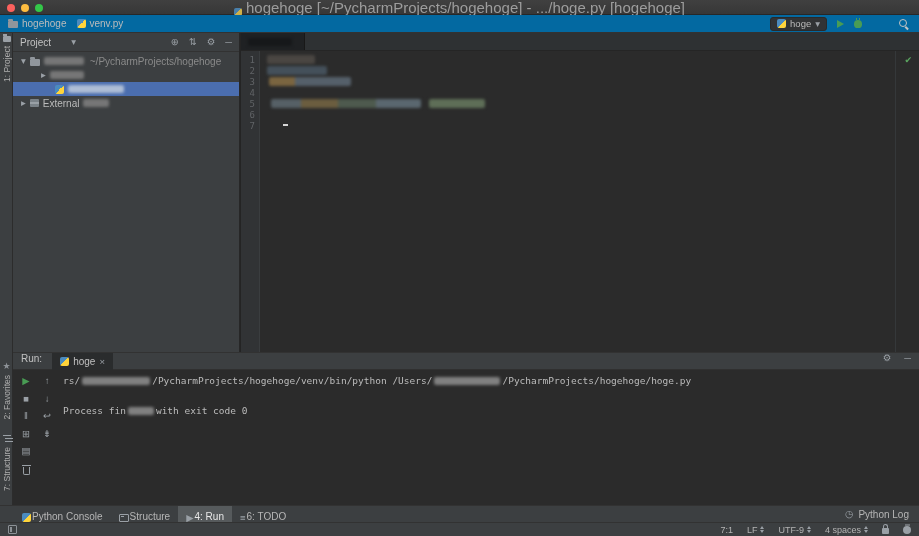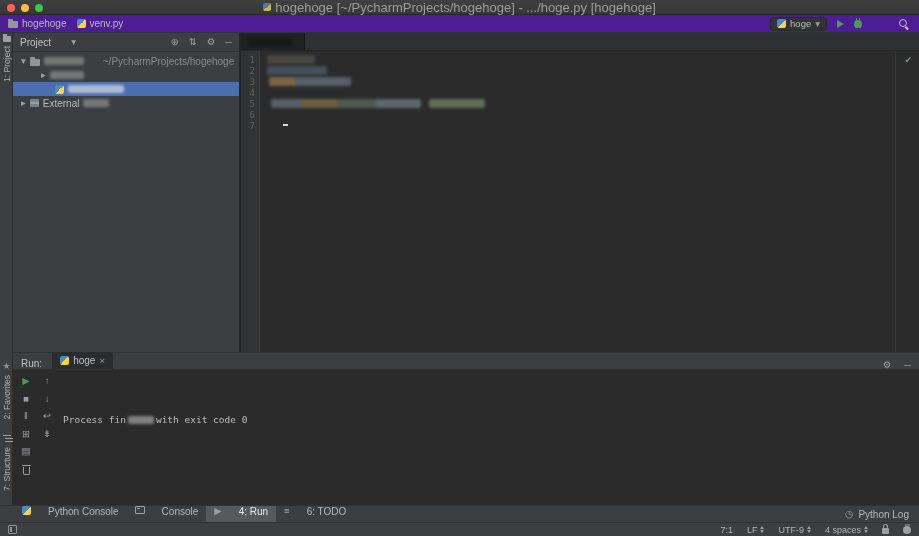--- a/index.html
+++ b/index.html
@@ -5,25 +5,25 @@
 *{margin:0;padding:0;box-sizing:border-box}
 html,body{width:919px;height:536px;overflow:hidden}
 body{background:#2b2b2b;font-family:"Liberation Sans",sans-serif;color:#bbb;position:relative}
 .screen{position:absolute;left:0;top:0;width:919px;height:536px}
 
 
 .titlebar{position:absolute;left:0;top:0;width:100%;height:15px;background:linear-gradient(#404040,#373737);border-bottom:1px solid #272727;display:flex;align-items:center;justify-content:center}
 .lights{position:absolute;left:7px;top:4px;display:flex;gap:6px}
 .light{width:8px;height:8px;border-radius:50%}
 .l-close{background:#fc615d}.l-min{background:#fdbc40}.l-zoom{background:#34c749}
-.title-text{font-size:13px;color:#9d9d9d;display:flex;align-items:center;gap:4px;white-space:nowrap}
+.title-text{font-size:15px;color:#9d9d9d;display:flex;align-items:flex-end;gap:4px;white-space:nowrap}
 .doc-icon{width:8px;height:8px;background:linear-gradient(135deg,#4b8bbe 50%,#e8c64f 50%);border-radius:2px;opacity:.85}
 
 
-.navbar{position:absolute;left:0;top:15px;width:100%;height:18px;background:#4c1d95;border-bottom:1px solid #323232;display:flex;align-items:center;padding:0 8px;font-size:10px}
+.navbar{position:absolute;left:0;top:15px;width:100%;height:18px;background:#0369a1;border-bottom:1px solid #323232;display:flex;align-items:center;padding:0 8px;font-size:10px}
 .crumbs{display:flex;align-items:center;gap:10px}
 .crumb{display:flex;align-items:center;gap:4px;color:#bbb;cursor:default}
 .navbar-right{margin-left:auto;display:flex;align-items:center;gap:10px;padding-right:2px}
 .runconfig{display:flex;align-items:center;gap:4px;background:#313335;border:1px solid #2a2a2a;border-radius:3px;padding:0 6px;height:14px;font-size:9.5px}
 .play-icon{width:0;height:0;border-left:7px solid #499c54;border-top:4px solid transparent;border-bottom:4px solid transparent}
 .bug-icon{width:8px;height:8px;background:#499c54;border-radius:50% 50% 45% 45%;position:relative}
 .bug-icon::before{content:"";position:absolute;left:2px;top:-2px;width:1px;height:2px;background:#499c54;box-shadow:3px 0 0 #499c54}
 .search-icon{width:11px;height:11px;position:relative;margin-left:26px}
 .search-icon::before{content:"";position:absolute;left:1px;top:1px;width:6px;height:6px;border:1px solid #c3c3c3;border-radius:50%}
 .search-icon::after{content:"";position:absolute;left:8px;top:8px;width:4px;height:2px;background:#c3c3c3;transform:rotate(45deg);transform-origin:0 0}
@@ -62,48 +62,48 @@
 .mini-folder::before{content:"";position:absolute;left:0;top:-2px;width:4px;height:2px;background:#9aa0a6}
 
 
 .project-panel{position:absolute;left:13px;top:33px;width:227px;height:319px;background:#3c3f41;border-right:1px solid #272727}
 .panel-header{height:19px;border-bottom:1px solid #323232;display:flex;align-items:center;gap:20px;padding:0 7px;font-size:10px;color:#c2c2c2}
 .hdr-icons{margin-left:auto;display:flex;gap:10px;align-items:center}
 .tree{position:absolute;top:21px;left:0;right:0;font-size:10px}
 .tree-row{height:14px;display:flex;align-items:center;gap:4px;padding-left:8px;white-space:nowrap}
 .tree-row.sel{background:#4b6eaf;color:#fff}
 .ind1{padding-left:28px}.ind2{padding-left:42px}
-.tree-path{color:#8a8a8a;margin-left:15px}
+.tree-path{color:#8a8a8a;margin-left:2px}
 
 
 .editor{position:absolute;left:240px;top:33px;width:679px;height:319px;background:#2b2b2b;border-left:1px solid #242424}
 .tabstrip{height:18px;background:#2e3133;border-bottom:1px solid #252525;display:flex}
 .edtab{width:64px;background:#1f2123;display:flex;align-items:center;padding-left:7px;border-right:1px solid #181818}
 .gutter{position:absolute;left:0;top:18px;bottom:0;width:19px;background:#313335;border-right:1px solid #3a3d3f;font-family:"DejaVu Sans Mono",monospace;font-size:9px;color:#606366;text-align:right;padding:4px 4px 0 0;line-height:11px}
 .code{position:absolute;left:20px;top:18px;right:25px;bottom:0}
 .cl{position:absolute;height:9px;border-radius:2px;filter:blur(1.5px)}
 .caret{position:absolute;width:5px;height:2px;background:#d6d6d6}
 .right-rail{position:absolute;right:0;top:18px;bottom:0;width:24px;border-left:1px solid #35383a}
 .check{position:absolute;right:7px;top:4px;color:#5aa45f;font-size:9px}
 
 
 .run-panel{position:absolute;left:13px;top:352px;width:906px;height:153px;background:#2b2b2b;border-top:1px solid #323232}
-.run-header{height:17px;background:#3c3f41;display:flex;align-items:flex-end;padding:0 8px;font-size:10px;color:#c0c0c0;border-bottom:1px solid #303030}
+.run-header{height:17px;background:#3c3f41;display:flex;align-items:flex-start;padding:0 8px;font-size:10px;color:#c0c0c0;border-bottom:1px solid #303030}
 .run-tab{display:flex;align-items:center;gap:4px;background:#2a2c2d;height:17px;padding:0 8px;margin-left:10px}
 .run-hdr-icons{margin-left:auto;display:flex;gap:13px;align-items:center}
 .run-body{position:absolute;top:17px;left:0;right:0;bottom:0}
 .rtb{position:absolute;top:6px;display:flex;flex-direction:column;gap:8px;align-items:center}
 .rtb1{left:5px;width:16px}.rtb2{left:26px;width:16px}
 .console{position:absolute;left:50px;top:0;right:0;bottom:0;font-family:"DejaVu Sans Mono",monospace;font-size:9.5px;color:#bcbcbc}
 .cline{position:absolute;left:0;white-space:nowrap;display:flex;align-items:center;gap:2px}
 .console .redact{background:#8a8a8a;height:8px}
 
 
 .toolbar-bottom{position:absolute;left:0;top:505px;width:100%;height:17px;background:#3c3f41;border-top:1px solid #323232;display:flex;align-items:center;font-size:10px;color:#b6b6b6;padding-left:14px}
-.tb-item{display:flex;align-items:flex-start;gap:17px;padding:0 8px;height:100%}
+.tb-item{display:flex;align-items:flex-end;gap:1px;padding:0 8px;height:100%}
 .tb-item.active{background:#565a5c;color:#e8e8e8}
 .tb-right{margin-left:auto;display:flex;align-items:center;gap:5px;padding-right:10px}
 
 
 .statusbar{position:absolute;left:0;top:522px;width:100%;height:14px;background:#3c3f41;border-top:1px solid #323232;display:flex;align-items:center;font-size:9px;color:#b4b4b4;padding:0 8px}
 .sb-right{margin-left:auto;display:flex;align-items:center;gap:14px}
 .sb-item{display:flex;align-items:center;gap:3px}
 .updown{display:flex;flex-direction:column;gap:1px}
 .updown i{display:block;width:0;height:0;border-left:2.5px solid transparent;border-right:2.5px solid transparent}
 .updown .u{border-bottom:3px solid #9aa0a6}
@@ -249,37 +249,44 @@
         <span class="g">▤</span>
         <span class="trash-icon"></span>
       </div>
       <div class="rtb rtb2">
         <span class="g">↑</span>
         <span class="g">↓</span>
         <span class="g">↩</span>
         <span class="g">⇟</span>
       </div>
       <div class="console">
-        <div class="cline" style="top:44px">
+        <div class="cline" style="top:5px">
+          <span>rs/</span>
+          <span class="redact" style="width:68px"></span>
+          <span>/PycharmProjects/hogehoge/venv/bin/python /Users/</span>
+          <span class="redact" style="width:66px"></span>
+          <span>/PycharmProjects/hogehoge/hoge.py</span>
+        </div>
+        <div class="cline" style="top:35px">
           <span>Process fin</span>
           <span class="redact" style="width:26px"></span>
           <span> with exit code 0</span>
         </div>
       </div>
     </div>
   </div>
 
   <div class="toolbar-bottom">
     <div class="tb-item">
       <span class="py-icon"></span>
       <span>Python Console</span>
     </div>
     <div class="tb-item">
       <span class="terminal-icon"></span>
-      <span>Console</span>
+      <span>Structure</span>
     </div>
     <div class="tb-item active">
       <span class="g">▶</span>
       <span>4: Run</span>
     </div>
     <div class="tb-item">
       <span class="g">≡</span>
       <span>6: TODO</span>
     </div>
     <div class="tb-right">

